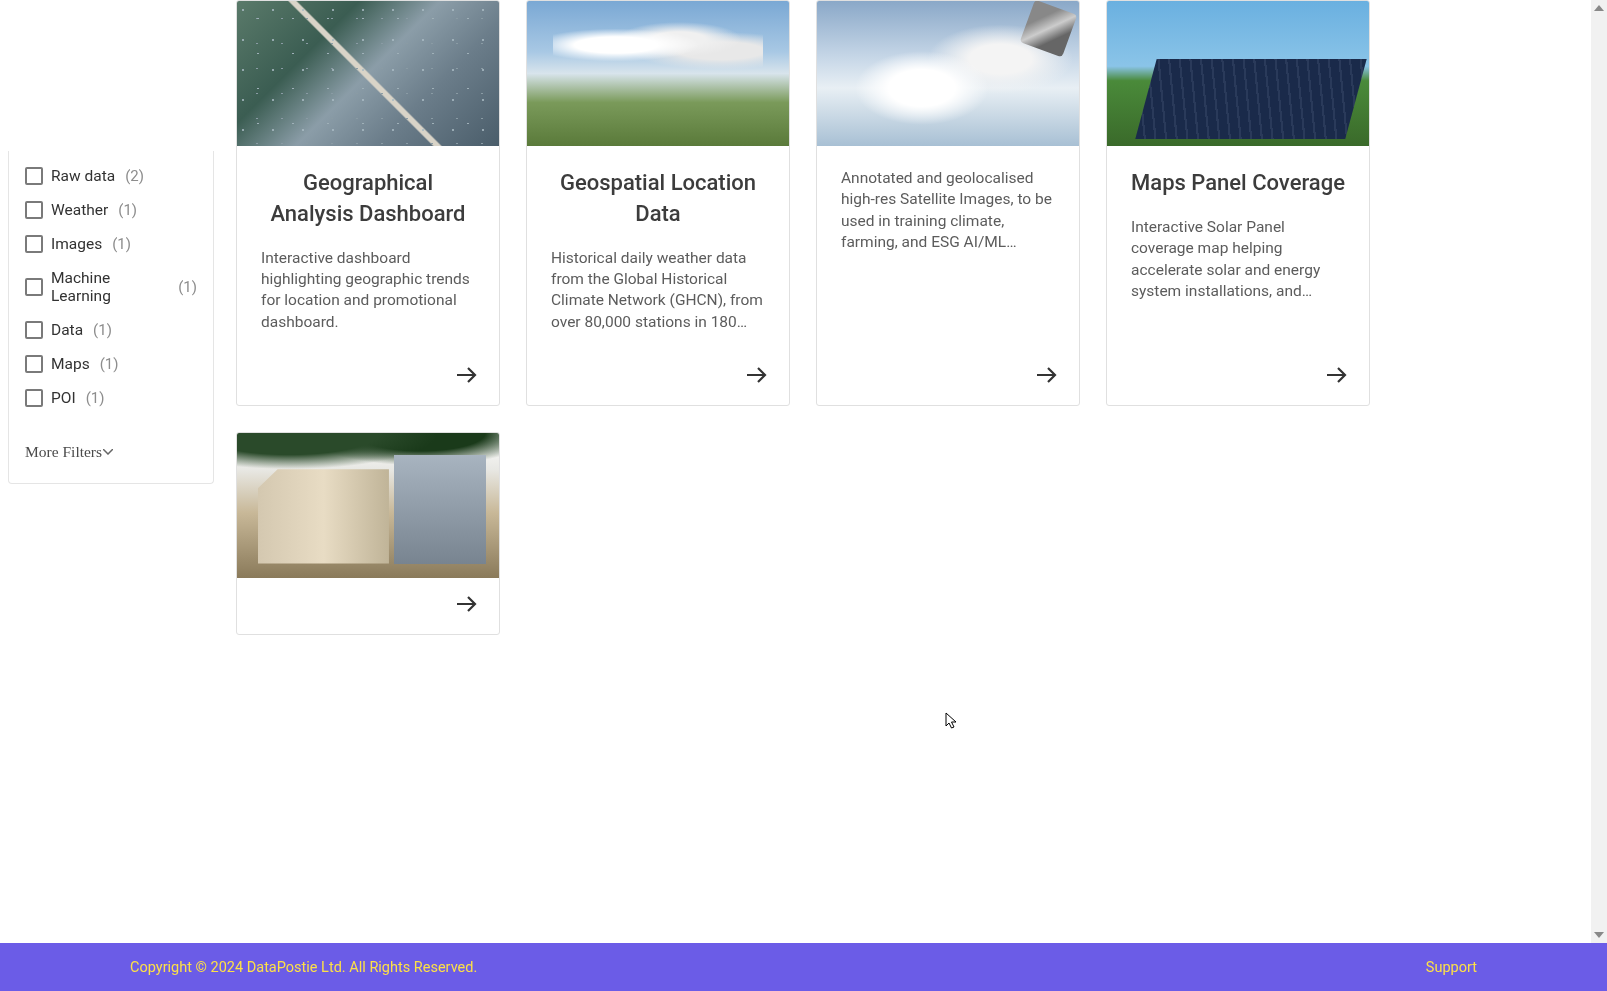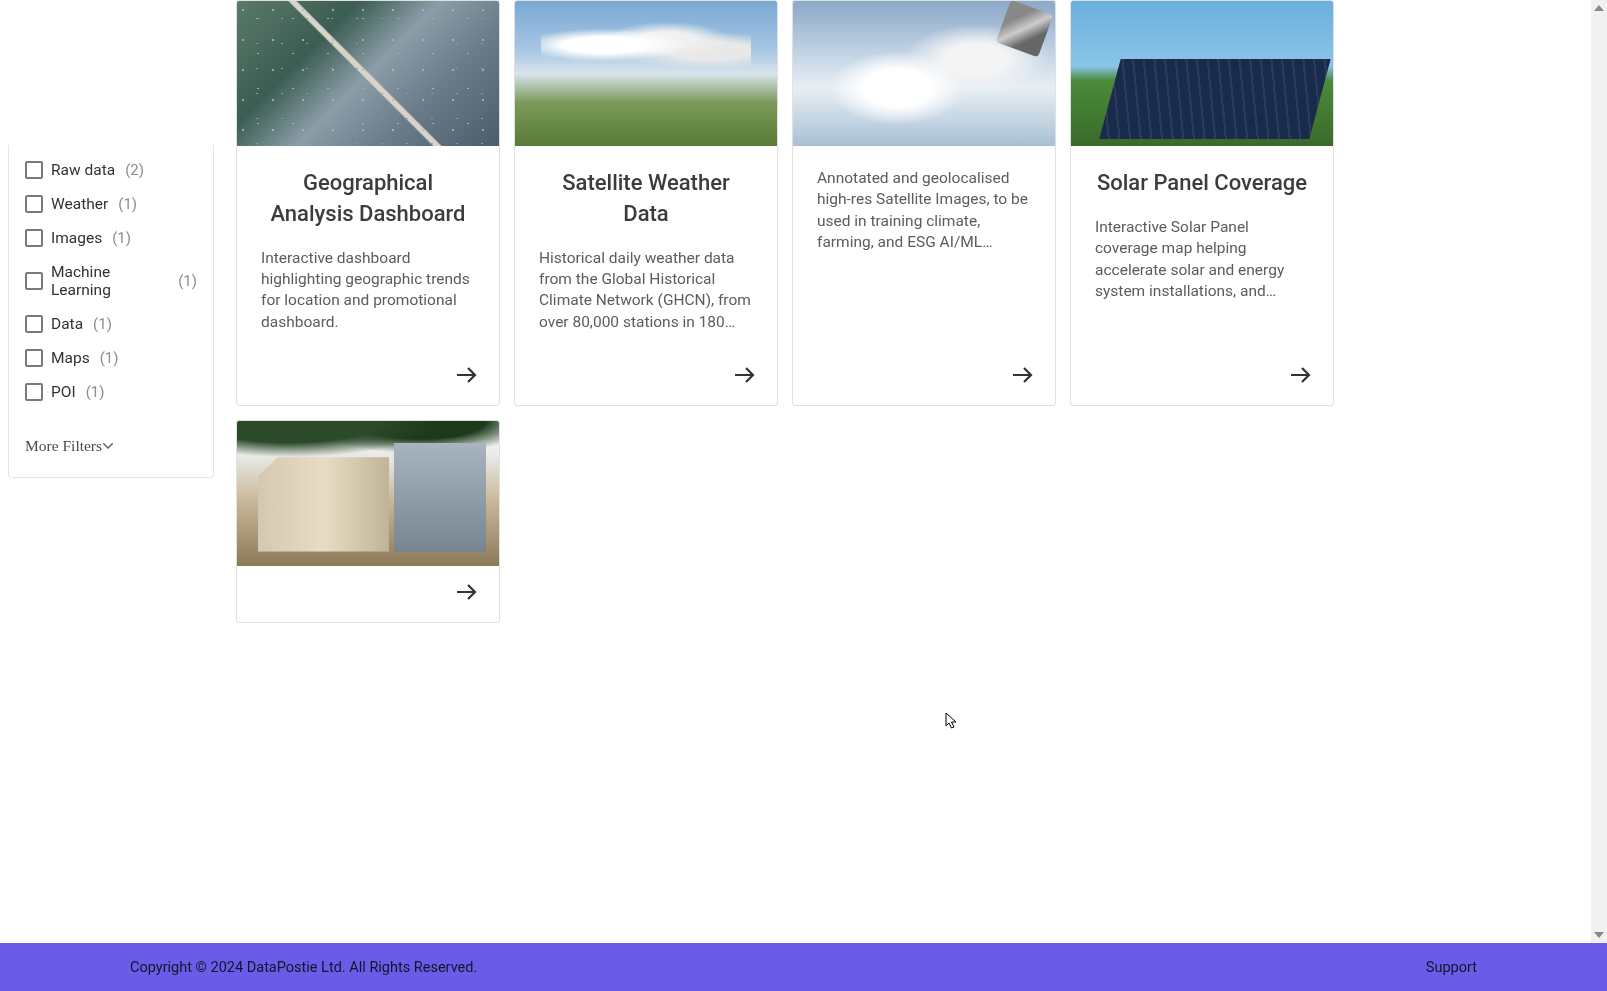--- a/index.html
+++ b/index.html
@@ -47,21 +47,21 @@
   margin-top: 28px; cursor: pointer;
   font-size: 15.5px; color: #4a4a4a; font-family: Liberation Serif, serif;
 }
 .chev-down {
   width: 12px; height: 12px;
   display: inline-flex; align-items: center; justify-content: center;
 }
 .grid {
   display: flex;
   flex-wrap: wrap;
-  gap: 14px;
+  gap: 26px;
   flex: 1;
   padding-top: 0;
 }
 .card {
   width: 264px;
   border: 1px solid #e0e0e0;
   border-radius: 3px;
   background: #fff;
   overflow: hidden;
   display: flex;
@@ -104,21 +104,21 @@
 .arrow-btn {
   width: 28px; height: 28px;
   display: flex; align-items: center; justify-content: center;
   cursor: pointer;
 }
 .footer {
   position: absolute;
   bottom: 0; left: 0; right: 0;
   height: 48px;
   background: #6b5ce7;
-  color: #0f172a;
+  color: #fde047;
   display: flex;
   align-items: center;
   justify-content: space-between;
   padding: 0 130px;
   font-size: 14.5px;
 }
 .footer-right { cursor: pointer; }
 .scrollbar {
   position: absolute;
   right: 0; top: 0;
@@ -233,21 +233,21 @@
           <svg width="24" height="18" viewBox="0 0 24 18">
               <path d="M2 9 L20 9 M13 2 L20 9 L13 16" fill="none" stroke="#333" stroke-width="2.2"></path>
             </svg>
         </div>
       </div>
     </div>
 
     <div class="card">
       <div class="card-img img-weather"></div>
       <div class="card-body">
-        <div class="card-title">Satellite Weather Data</div>
+        <div class="card-title">Geospatial Location Data</div>
         <div class="card-desc">Historical daily weather data from the Global Historical Climate Network (GHCN), from over 80,000 stations in 180 countries.…</div>
       </div>
       <div class="card-footer">
         <div class="arrow-btn">
           <svg width="24" height="18" viewBox="0 0 24 18">
               <path d="M2 9 L20 9 M13 2 L20 9 L13 16" fill="none" stroke="#333" stroke-width="2.2"></path>
             </svg>
         </div>
       </div>
     </div>
@@ -262,21 +262,21 @@
           <svg width="24" height="18" viewBox="0 0 24 18">
               <path d="M2 9 L20 9 M13 2 L20 9 L13 16" fill="none" stroke="#333" stroke-width="2.2"></path>
             </svg>
         </div>
       </div>
     </div>
 
     <div class="card">
       <div class="card-img img-solar"></div>
       <div class="card-body">
-        <div class="card-title">Solar Panel Coverage</div>
+        <div class="card-title">Maps Panel Coverage</div>
         <div class="card-desc">Interactive Solar Panel coverage map helping accelerate solar and energy system installations, and estimate renewable rooftop solar…</div>
       </div>
       <div class="card-footer">
         <div class="arrow-btn">
           <svg width="24" height="18" viewBox="0 0 24 18">
               <path d="M2 9 L20 9 M13 2 L20 9 L13 16" fill="none" stroke="#333" stroke-width="2.2"></path>
             </svg>
         </div>
       </div>
     </div>

